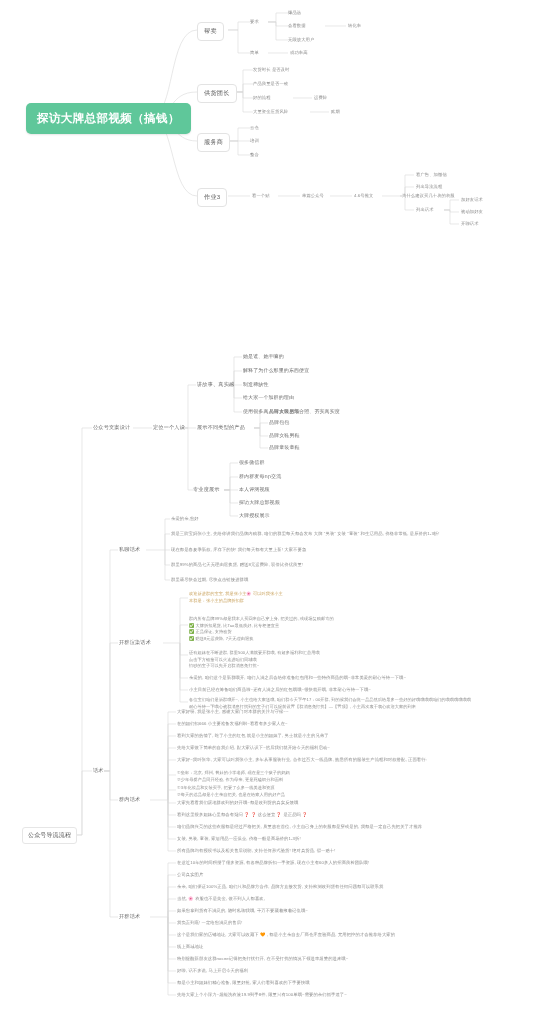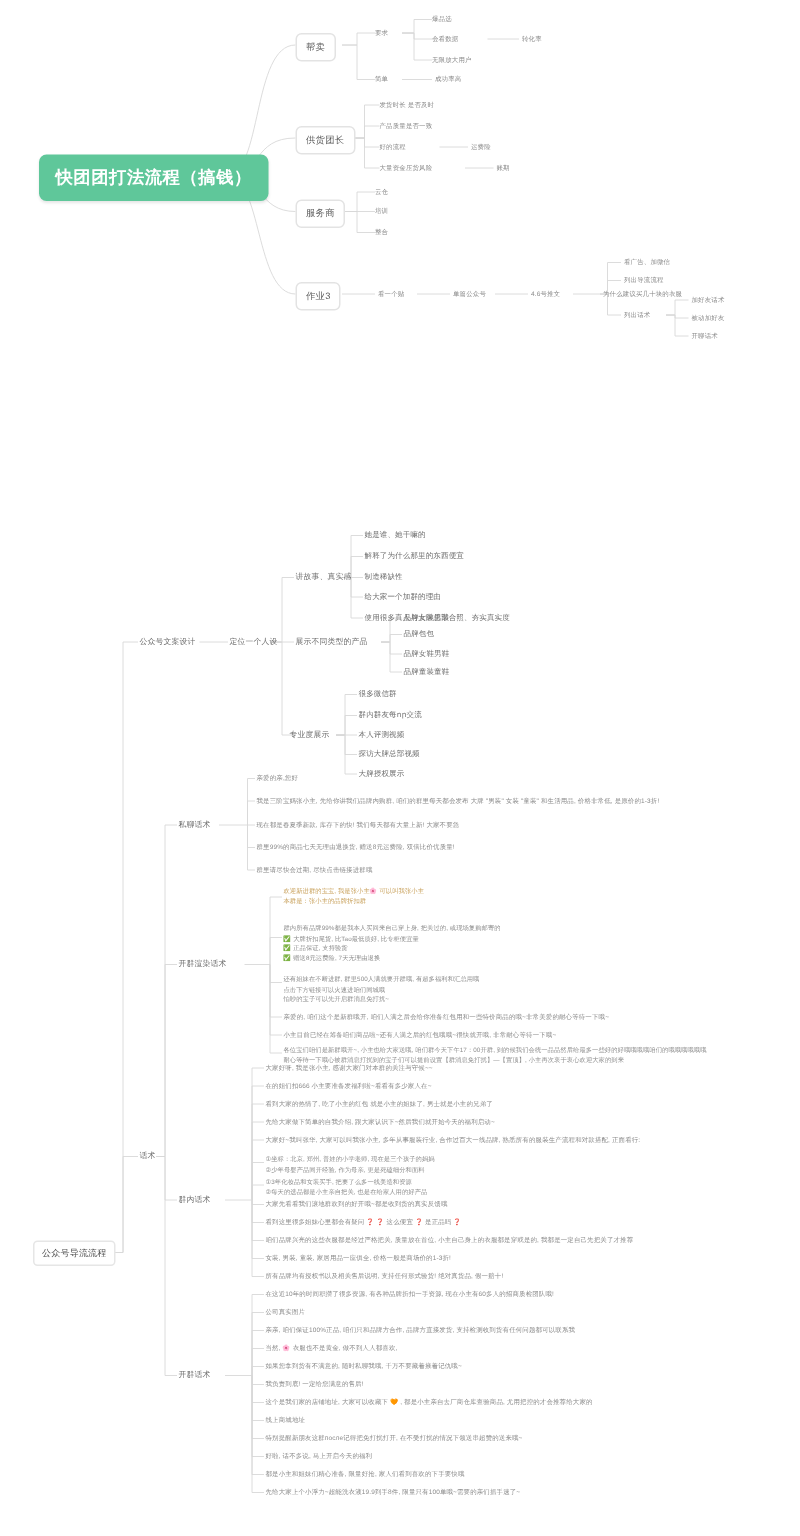--- a/index.html
+++ b/index.html
@@ -189,21 +189,21 @@
       <path d="M168 917 V 923 H 176"></path>
       <path d="M168 917 V 935 H 176"></path>
       <path d="M168 917 V 947 H 176"></path>
       <path d="M168 917 V 959 H 176"></path>
       <path d="M168 917 V 971 H 176"></path>
       <path d="M168 917 V 983 H 176"></path>
       <path d="M168 917 V 995 H 176"></path>
     </g>
   </svg>
 
-  <div class="root-pill" style="left:26px; top:103px;">快团团打法流程（搞钱）</div>
+  <div class="root-pill" style="left:26px; top:103px;">探访大牌总部视频（搞钱）</div>
 
   <div class="box" style="left:197px; top:22px;">帮卖</div>
   <div class="leaf" style="left:250px; top:19px;">要求</div>
   <div class="leaf" style="left:288px; top:10px;">爆品选</div>
   <div class="leaf" style="left:288px; top:23px;">会看数据</div>
   <div class="leaf" style="left:348px; top:23px;">转化率</div>
   <div class="leaf" style="left:288px; top:37px;">无限放大用户</div>
   <div class="leaf" style="left:250px; top:50px;">简单</div>
   <div class="leaf" style="left:290px; top:50px;">成功率高</div>
 

